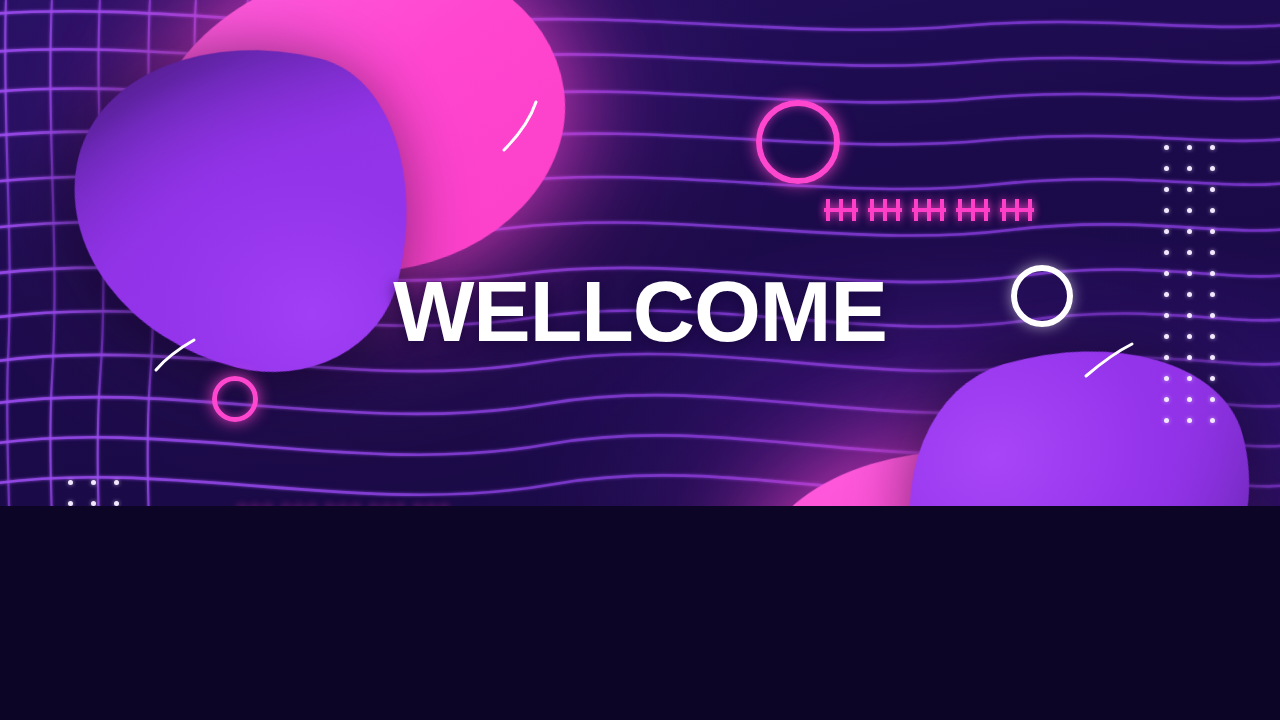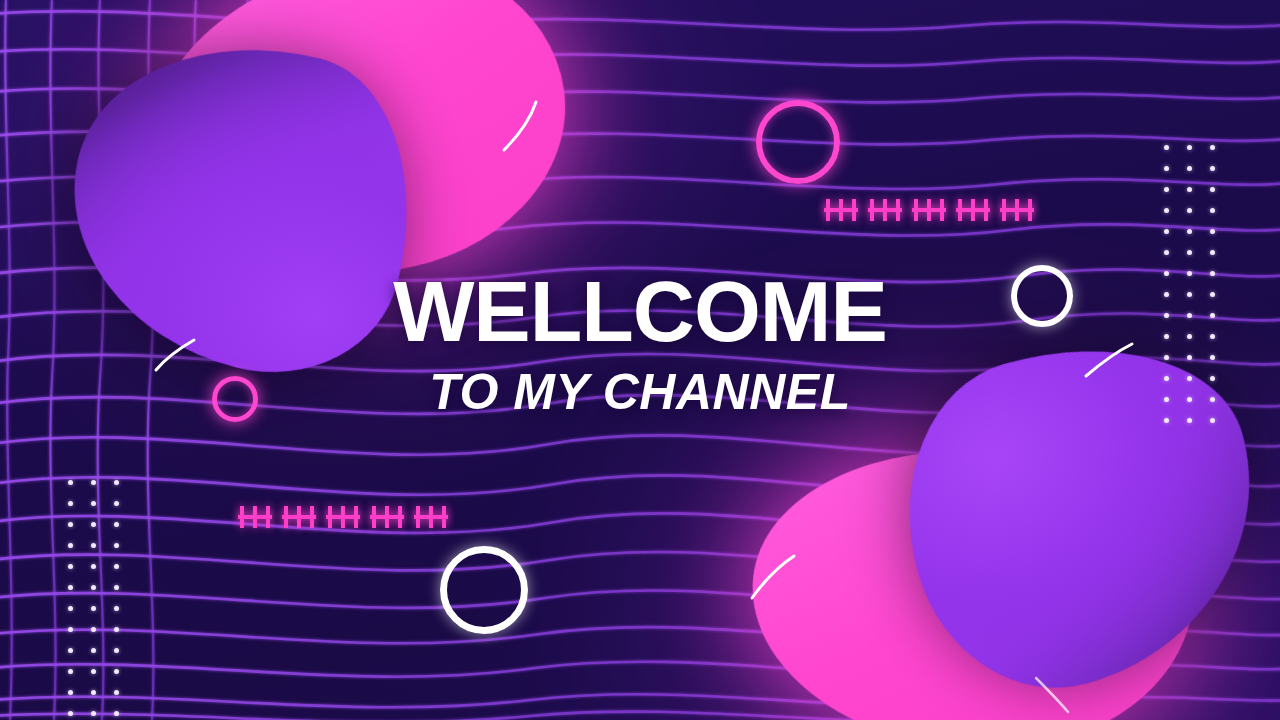--- a/index.html
+++ b/index.html
@@ -8,21 +8,21 @@
     padding: 0;
     background: #0d0526;
   }
   body {
     font-family: "Liberation Sans", sans-serif;
   }
 
   #stage {
     position: relative;
     width: 1280px;
-    height: 720px;
+    height: 506px;
     overflow: hidden;
     background: #1d0d51;
   }
 
   
   .bg-base {
     position: absolute;
     inset: 0;
     background:
       radial-gradient(ellipse 70% 55% at 22% 18%, #2a1068 0%, rgba(42,16,104,0) 62%),
@@ -419,16 +419,15 @@
       <div class="dot"></div>
       <div class="dot"></div>
       <div class="dot"></div>
       <div class="dot"></div>
       <div class="dot"></div>
       <div class="dot"></div>
     </div>
 
   <div class="text-block">
     <h1 class="title">WELLCOME</h1>
-    <div class="subtitle">TO MY CHANNEL</div>
   </div>
 
 </div>
 
 </body></html>

